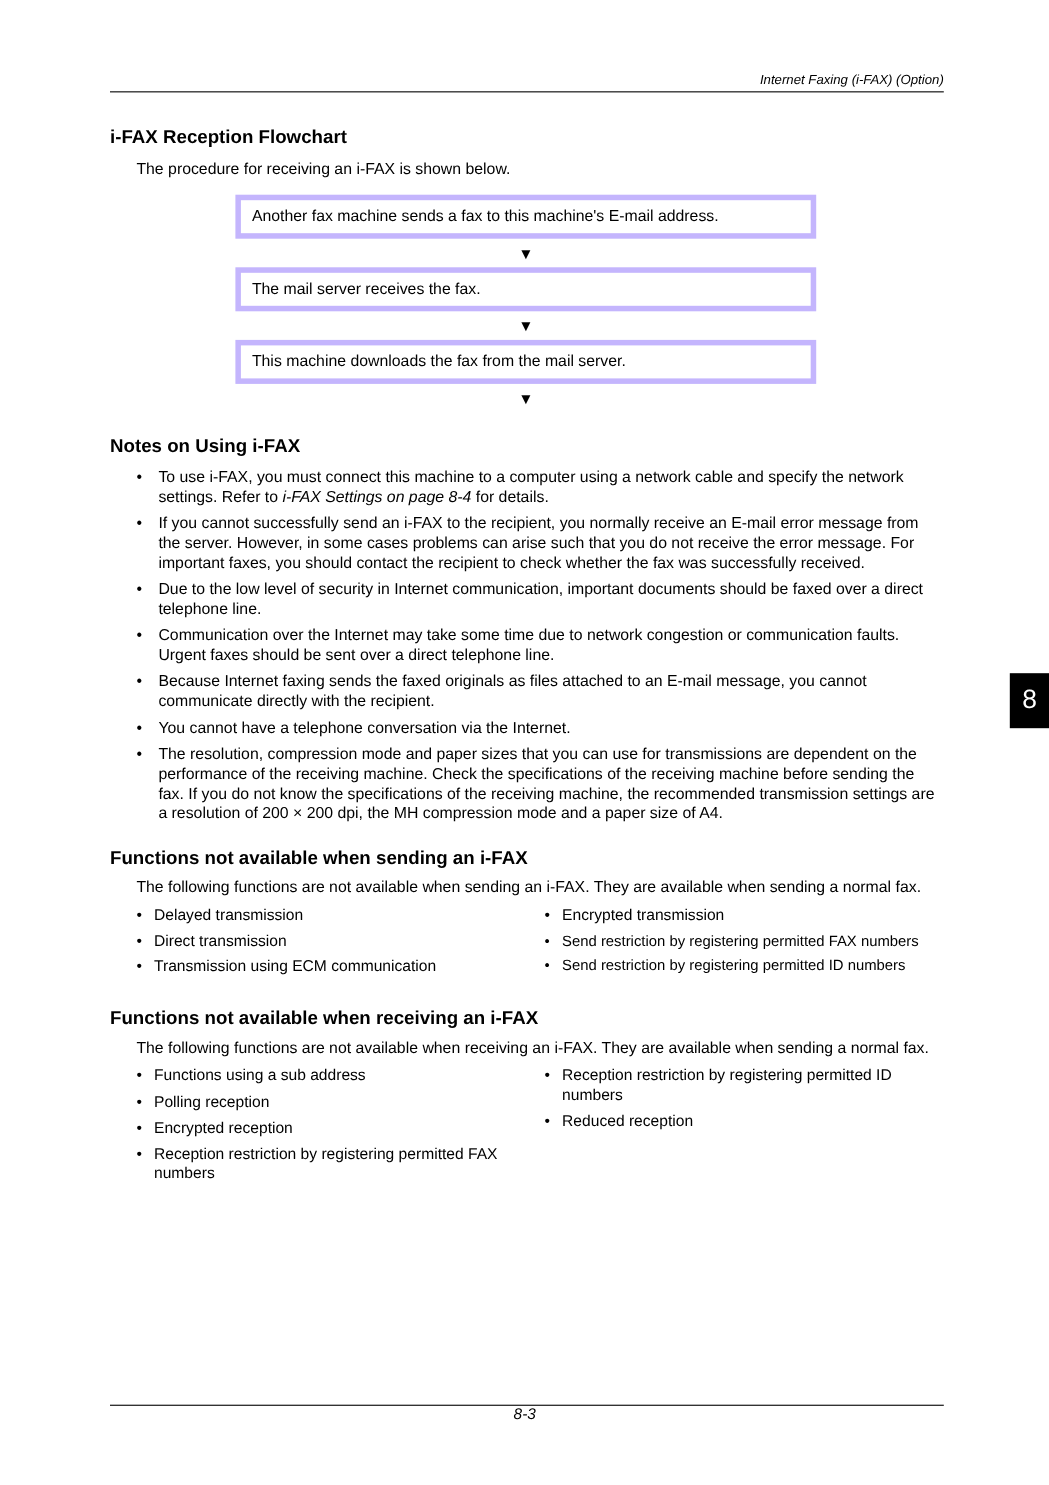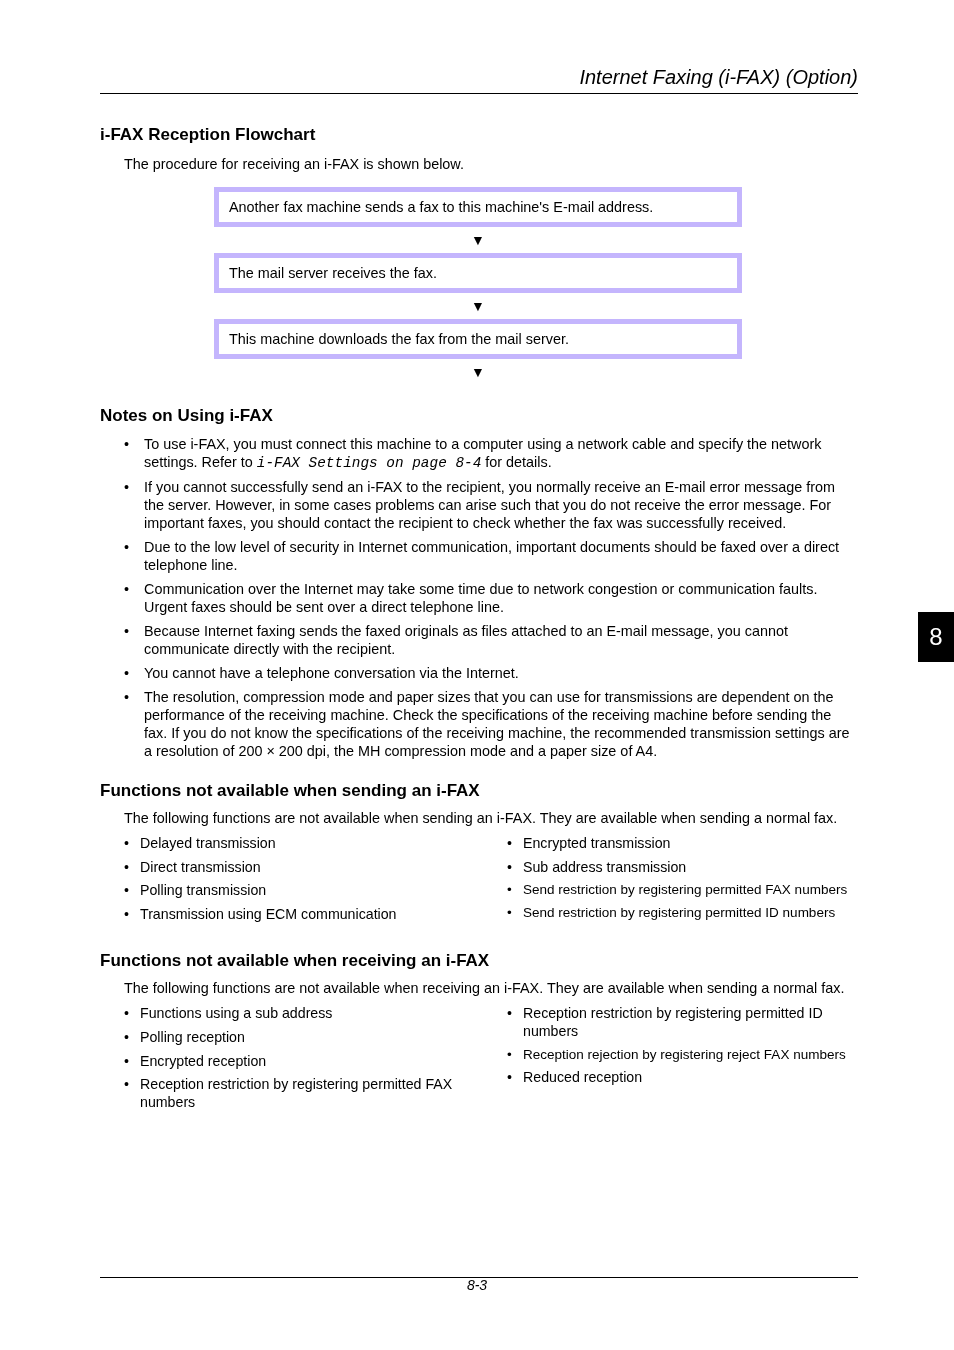--- a/index.html
+++ b/index.html
@@ -16,21 +16,21 @@
   }
   .page-area {
     position: absolute;
     left: 100px;
     top: 65px;
     width: 758px;
   }
   .running-head {
     text-align: right;
     font-style: italic;
-    font-size: 20px;
+    font-size: 12px;
     border-bottom: 1px solid #000;
     padding-bottom: 3px;
     margin-bottom: 30px;
   }
   h2 {
     font-size: 17px;
     font-weight: bold;
     margin: 0 0 10px 0;
   }
   h2.tight { margin-top: 20px; margin-bottom: 8px; }
@@ -62,26 +62,26 @@
   }
   ul.bullets > li::before {
     content: "•";
     position: absolute;
     left: 0;
     top: 0;
   }
   .body-para {
     margin: 0 0 8px 24px;
   }
-  em.ref { font-style: italic; font-family: Liberation Mono, monospace; }
+  em.ref { font-style: italic; }
   .two-col {
     display: flex;
     margin-left: 24px;
     margin-top: 4px;
-    gap: 16px;
+    gap: 4px;
   }
   .two-col .col {
     flex: 0 0 50%;
   }
   .two-col ul {
     list-style: none;
     margin: 0;
     padding: 0;
   }
   .two-col li {
@@ -159,49 +159,46 @@
     <li>The resolution, compression mode and paper sizes that you can use for transmissions are dependent on the performance of the receiving machine. Check the specifications of the receiving machine before sending the fax. If you do not know the specifications of the receiving machine, the recommended transmission settings are a resolution of 200 × 200 dpi, the MH compression mode and a paper size of A4.</li>
   </ul>
 
   <h2 class="tight">Functions not available when sending an i-FAX</h2>
   <p class="body-para">The following functions are not available when sending an i-FAX. They are available when sending a normal fax.</p>
   <div class="two-col">
     <div class="col">
       <ul>
         <li>Delayed transmission</li>
         <li>Direct transmission</li>
-        <li>Polling transmission</li>
         <li>Transmission using ECM communication</li>
       </ul>
     </div>
     <div class="col">
       <ul>
         <li>Encrypted transmission</li>
-        <li>Sub address transmission</li>
         <li class="small">Send restriction by registering permitted FAX numbers</li>
         <li class="small">Send restriction by registering permitted ID numbers</li>
       </ul>
     </div>
   </div>
 
   <h2 class="tight">Functions not available when receiving an i-FAX</h2>
   <p class="body-para">The following functions are not available when receiving an i-FAX. They are available when sending a normal fax.</p>
   <div class="two-col">
     <div class="col">
       <ul>
         <li>Functions using a sub address</li>
         <li>Polling reception</li>
         <li>Encrypted reception</li>
         <li>Reception restriction by registering permitted FAX numbers</li>
       </ul>
     </div>
     <div class="col">
       <ul>
         <li>Reception restriction by registering permitted ID numbers</li>
-        <li class="small">Reception rejection by registering reject FAX numbers</li>
         <li>Reduced reception</li>
       </ul>
     </div>
   </div>
 
 </div>
 
 <div class="page-tab">8</div>
 <div class="bottom-rule"></div>
 <div class="page-num">8-3</div>

